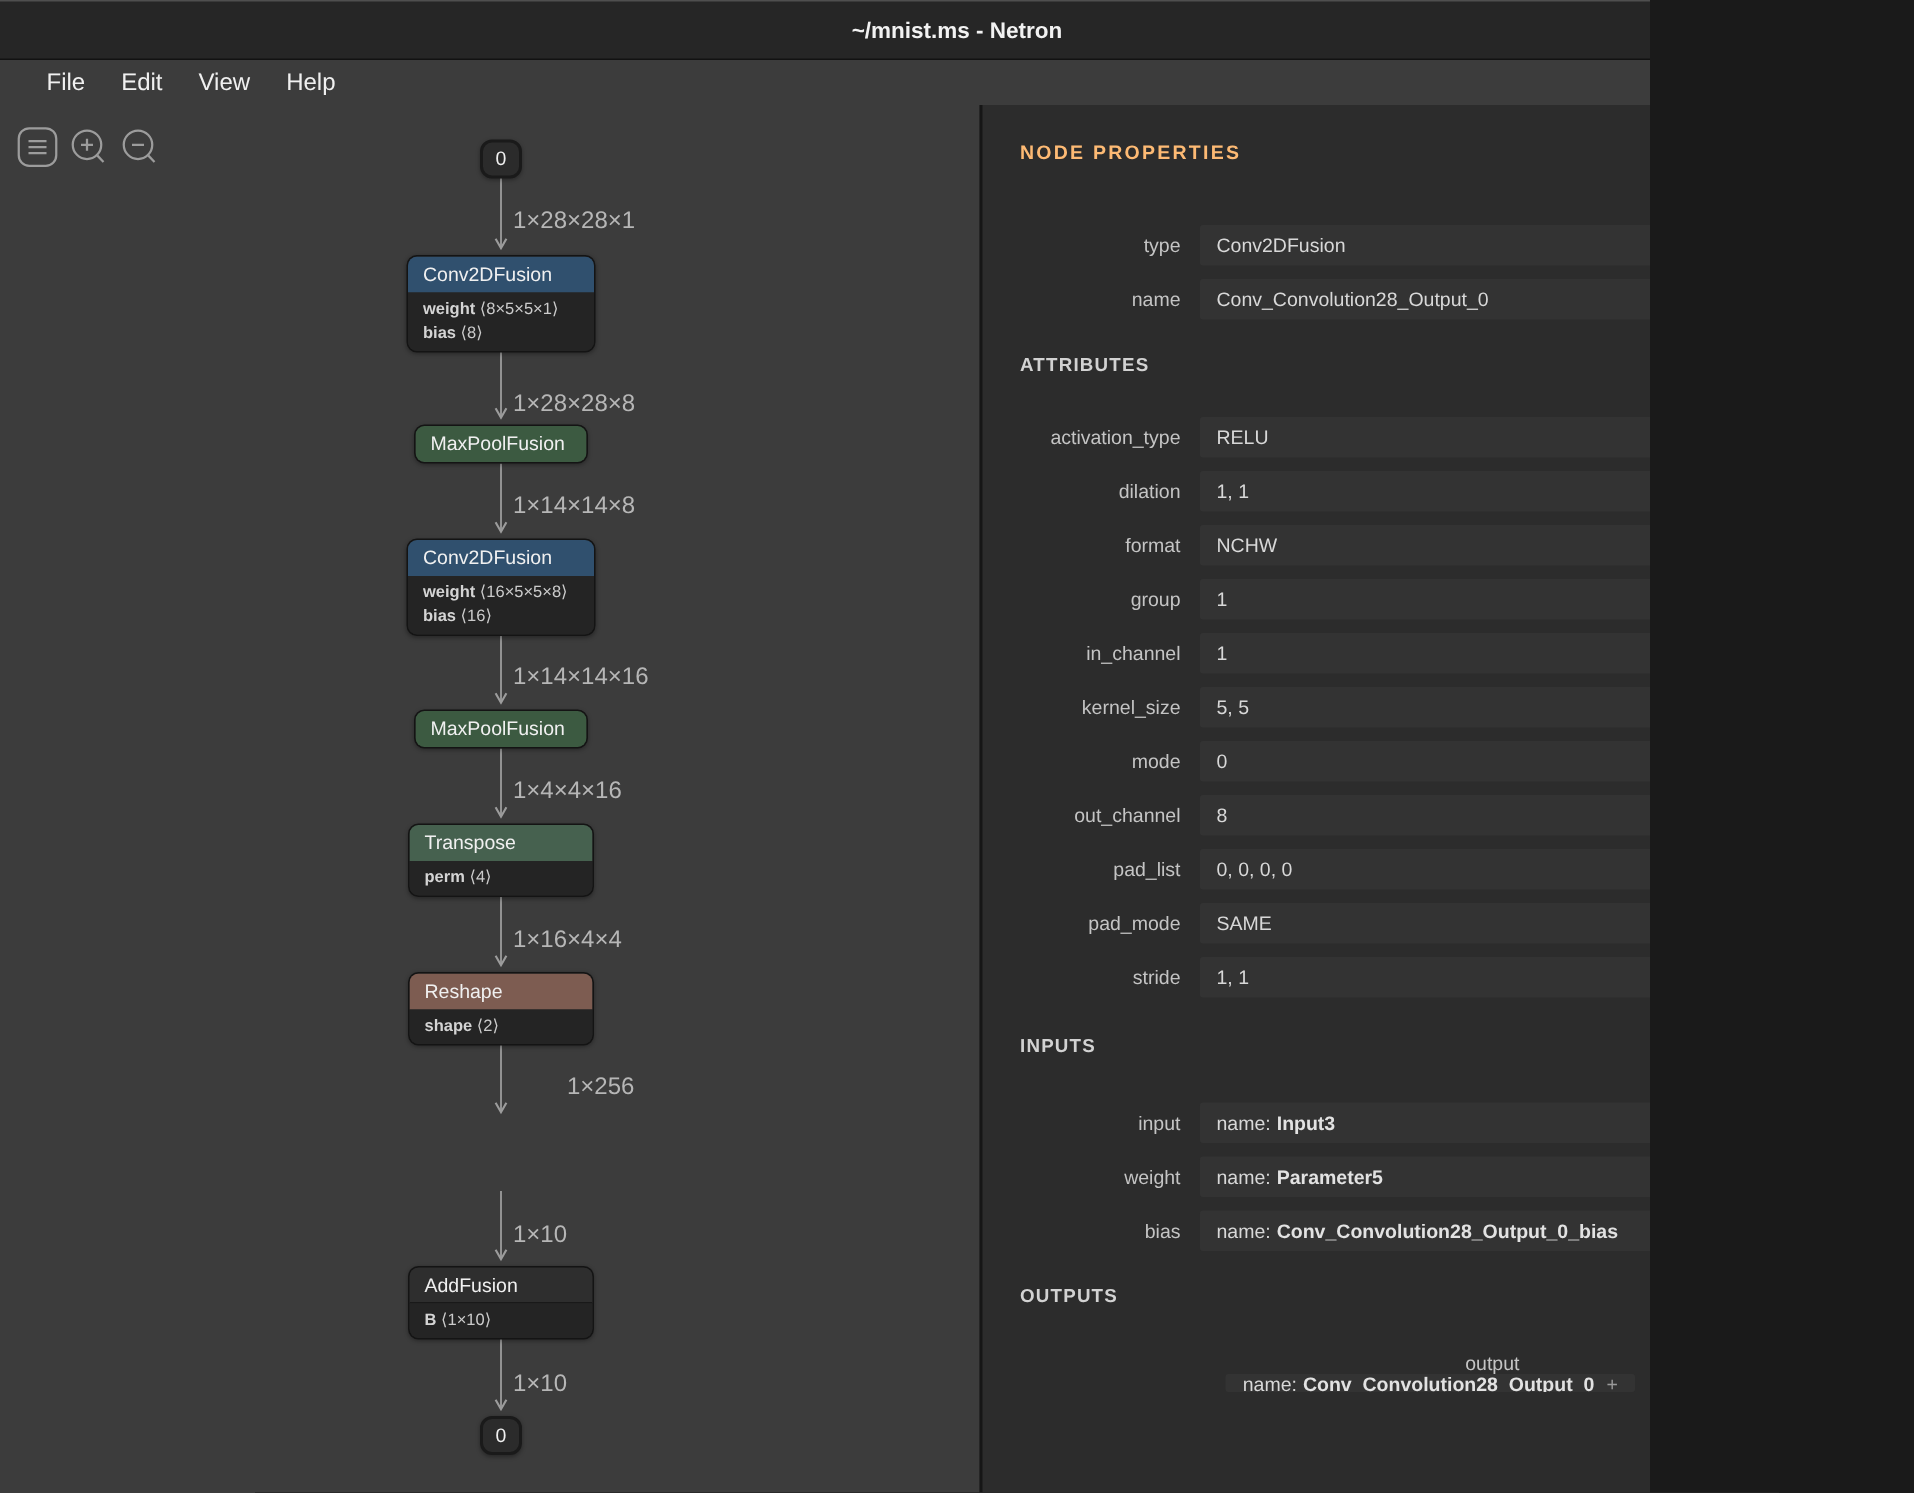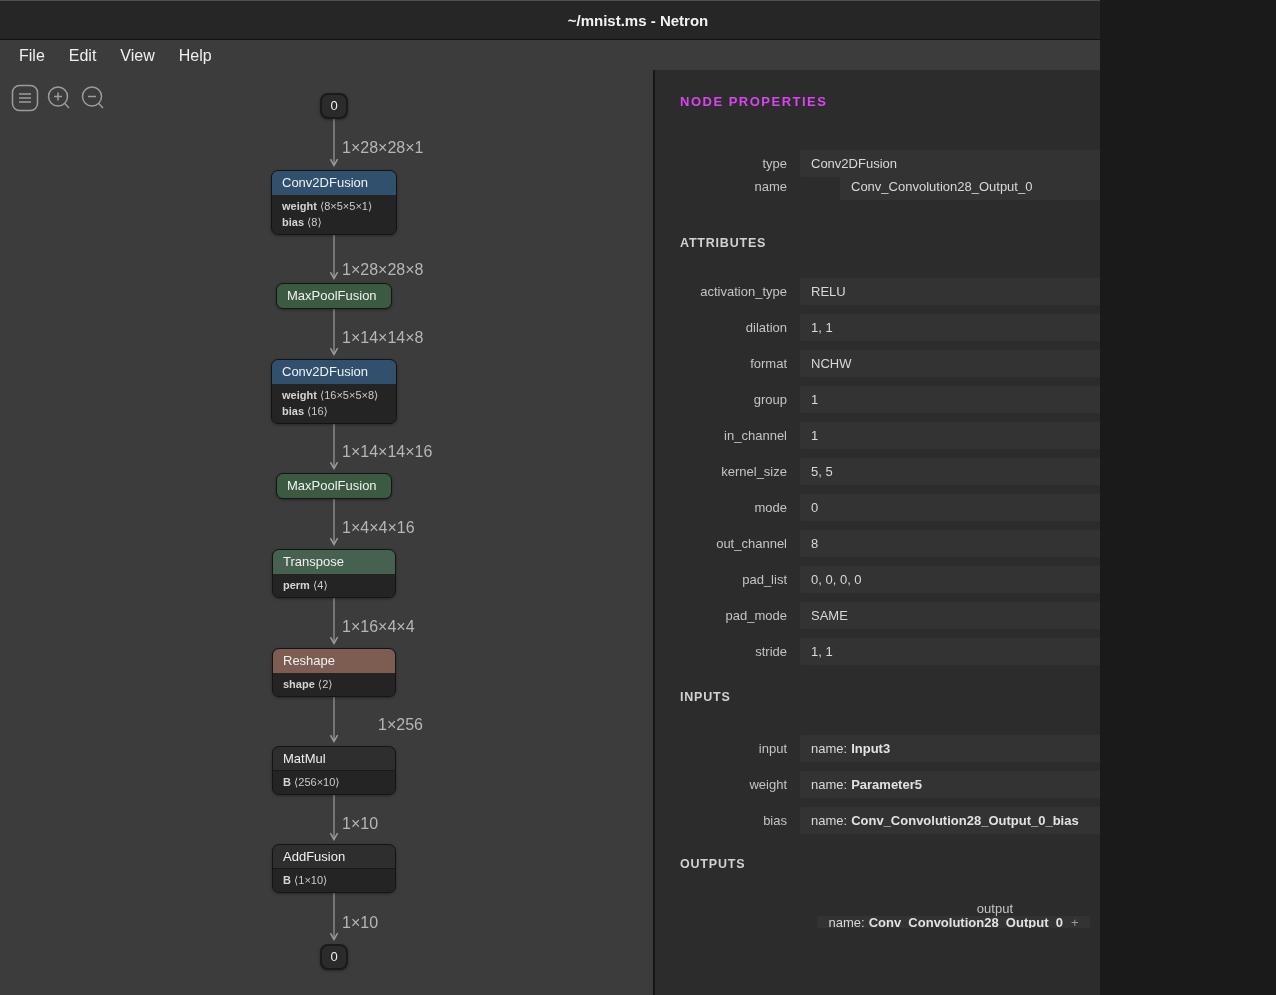--- a/index.html
+++ b/index.html
@@ -14,21 +14,21 @@
     line-height:40px; text-align:center; color:#f2f2f2; font-size:15px; font-weight:bold; }
   .win-controls { position:absolute; right:8px; top:0; height:40px; display:flex; align-items:center; gap:14px; }
   .wc-min { width:22px; text-align:center; color:#e8e8e8; font-size:17px; line-height:40px; cursor:default; }
   .wc-max { width:22px; height:40px; display:flex; align-items:center; justify-content:center; }
   .wc-max .box { width:12px; height:12px; border:1.5px solid #e8e8e8; }
   .wc-close { width:24px; height:24px; border-radius:50%; background:#e9541f; color:#ffffff;
     font-size:15px; line-height:24px; text-align:center; font-weight:bold; }
 
   
   .menubar { position:absolute; top:42px; left:0; width:1276px; height:28px;
-    background:#3c3c3c; display:flex; align-items:center; padding-left:8px; gap:2px; }
+    background:#3c3c3c; display:flex; align-items:center; padding-left:20px; gap:2px; }
   .menu-item { color:#f0f0f0; font-size:16px; padding:2px 11px; }
 
   
   .canvas { position:absolute; top:70px; left:0; width:653px; height:925px; background:#3c3c3c; }
   .edges { position:absolute; top:0; left:0; width:653px; height:925px; }
   .edge-label { position:absolute; color:#b6b6b6; font-size:16px; white-space:nowrap; }
 
   .toolbar { position:absolute; top:14px; left:11px; display:flex; gap:6px; }
   .tbtn { width:28px; height:28px; background:transparent; border:none; padding:0; }
   .tbtn svg { display:block; }
@@ -45,21 +45,21 @@
   .hdr-pool { background:#3c5a41; }
   .hdr-transpose { background:#46614f; }
   .hdr-reshape { background:#7d5c51; }
   .hdr-generic { background:#2e2e2e; border-bottom:1px solid #191919; }
   .node.zero { width:28px; height:26px; border:2px solid #1a1a1a; border-radius:8px;
     background:#2b2b2b; color:#f0f0f0; text-align:center; line-height:22px; font-size:13px; }
 
   
   .panel { position:absolute; top:70px; left:653px; width:623px; height:925px;
     background:#2c2c2c; border-left:2px solid #161616; }
-  .panel-title { position:absolute; top:24px; left:25px; color:#d946ef; font-size:13px;
+  .panel-title { position:absolute; top:24px; left:25px; color:#fdba74; font-size:13px;
     font-weight:bold; letter-spacing:1.5px; }
   .panel-close { position:absolute; top:18px; right:26px; color:#9a9a9a; font-size:19px; line-height:19px; }
   .section-title { position:absolute; left:25px; color:#d2d2d2; font-size:12.5px;
     font-weight:bold; letter-spacing:0.8px; }
   .prow { position:absolute; left:0; right:24px; height:27px; display:flex; align-items:center; }
   .prow .plabel { width:145px; text-align:right; padding-right:13px; color:#c4c4c4; font-size:13px; flex:none; }
   .prow .pfield { flex:1; height:27px; background:#333333; border-radius:2px;
     display:flex; align-items:center; padding:0 11px; color:#d8d8d8; font-size:13px; white-space:nowrap; overflow:hidden; }
   .pfield .action { margin-left:auto; color:#9a9a9a; font-size:13px; padding-left:8px; }
   .pfield .io-name { font-weight:bold; color:#e2e2e2; margin-left:4px; }
@@ -175,26 +175,20 @@
       </div>
     </div>
 
     <div class="node" style="left:272px; top:578px; width:124px;">
       <div class="node-header hdr-reshape">Reshape</div>
       <div class="node-body">
         <div class="node-attr"><span class="k">shape</span> <span class="v">⟨2⟩</span></div>
       </div>
     </div>
 
-    <div class="node" style="left:272px; top:676px; width:124px;">
-      <div class="node-header hdr-generic">MatMul</div>
-      <div class="node-body">
-        <div class="node-attr"><span class="k">B</span> <span class="v">⟨256×10⟩</span></div>
-      </div>
-    </div>
 
     <div class="node" style="left:272px; top:774px; width:124px;">
       <div class="node-header hdr-generic">AddFusion</div>
       <div class="node-body">
         <div class="node-attr"><span class="k">B</span> <span class="v">⟨1×10⟩</span></div>
       </div>
     </div>
 
     <div class="node zero" style="left:320px; top:874px;">
       <span>0</span>
@@ -215,21 +209,21 @@
     <div class="panel-title">NODE PROPERTIES</div>
     <div class="panel-close">×</div>
 
     <div class="prow" style="top:80px;">
       <div class="plabel">type</div>
       <div class="pfield">
         <span>Conv2DFusion</span>
         <span class="action">?</span>
       </div>
     </div>
-    <div class="prow" style="top:103px;gap:40px;">
+    <div class="prow" style="top:116px;">
       <div class="plabel">name</div>
       <div class="pfield">
         <span>Conv_Convolution28_Output_0</span>
       </div>
     </div>
 
     <div class="section-title" style="top:166px;">ATTRIBUTES</div>
 
     <div class="prow" style="top:208px;">
       <div class="plabel">activation_type</div>

